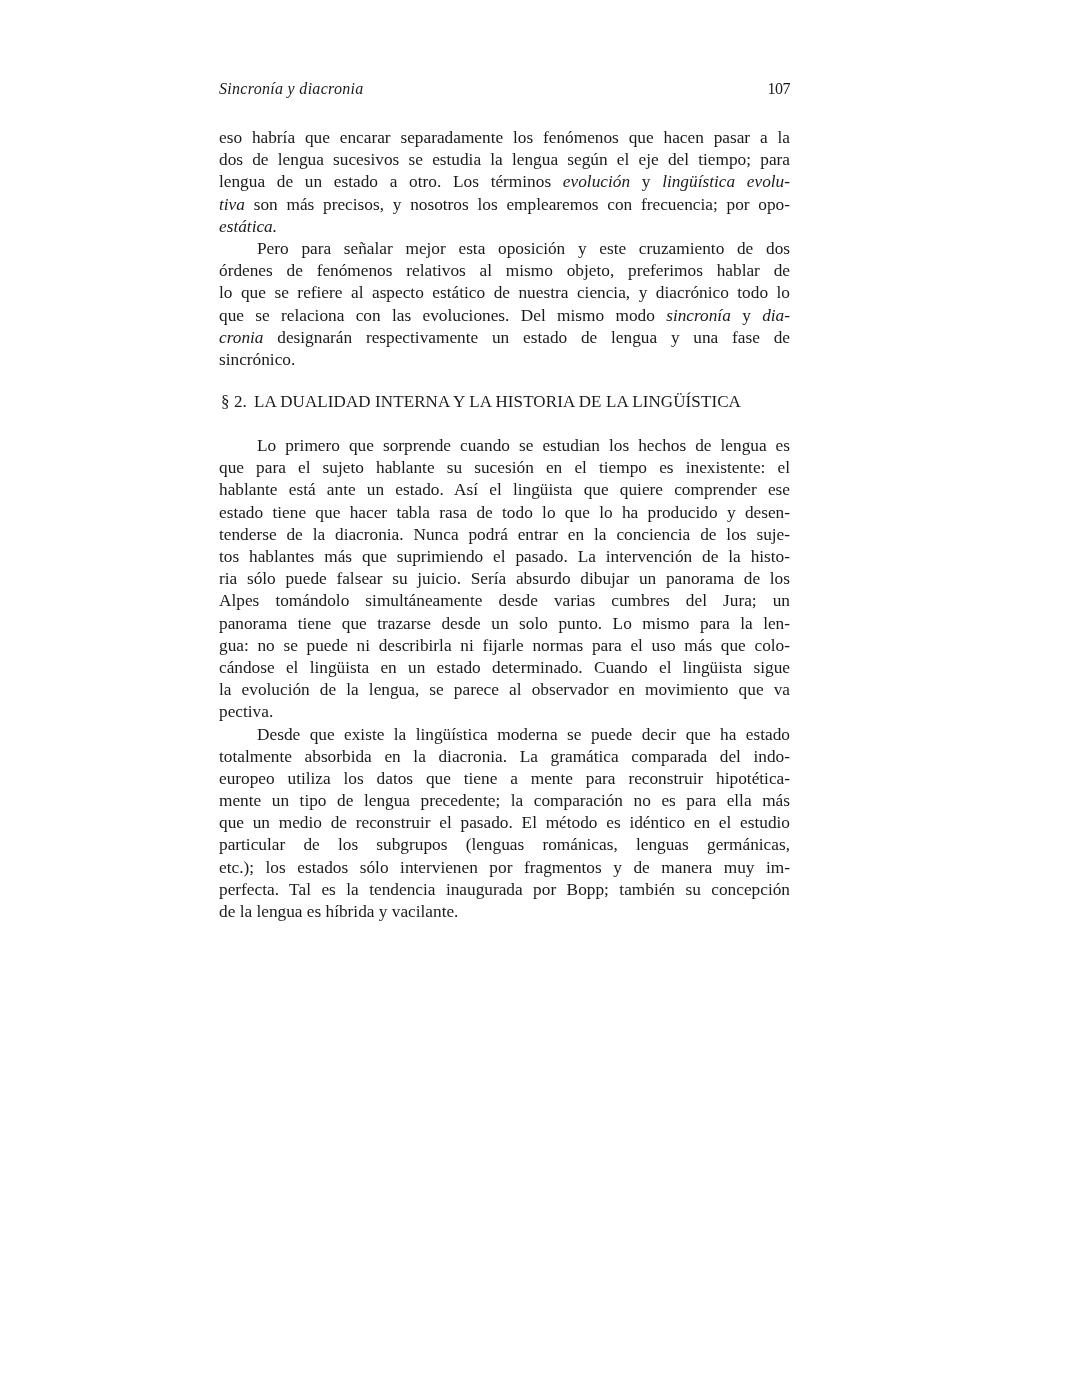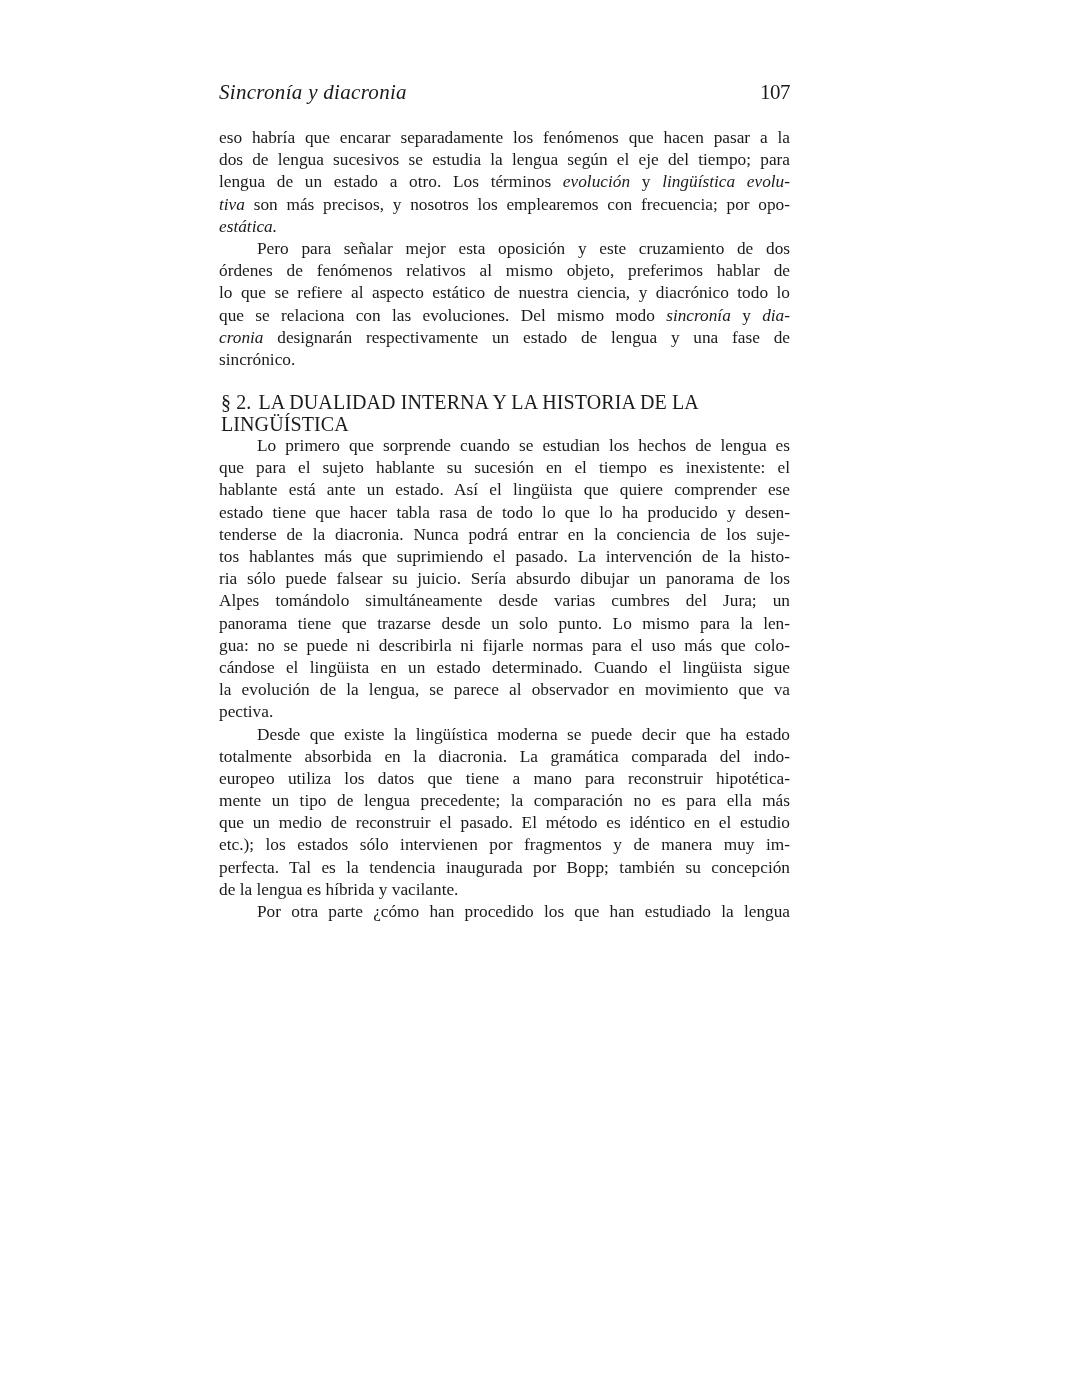--- a/index.html
+++ b/index.html
@@ -1,29 +1,29 @@
 <!DOCTYPE html>
 <html><head>
 <meta charset="utf-8">
 <style>
   html, body { margin: 0; padding: 0; background: #ffffff; }
   body { width: 1080px; height: 1397px; position: relative; overflow: hidden;
          font-family: "Liberation Serif", "DejaVu Serif", serif; color: #1a1a1a; }
   .page { position: absolute; left: 219px; top: 80px; width: 571px; }
-  .running-head { position: relative; height: 28px; font-size: 21px; }
+  .running-head { position: relative; height: 28px; font-size: 16px; }
   .running-title { position: absolute; left: 0; top: 0; font-style: italic; letter-spacing: 0.3px; }
   .page-number { position: absolute; right: 0; top: 0; letter-spacing: -0.5px; }
   .body-text { margin-top: 19px; font-size: 17.3px; line-height: 22.2px; }
   .ln { display: block; text-align: justify; text-align-last: justify; white-space: nowrap; height: 22.2px; }
   .ln.last { text-align-last: left; }
   .ln.indent { padding-left: 38px; }
   .ln > span { white-space: normal; }
   .line-inner { display: block; text-align: justify; text-align-last: justify; }
   .ln.last .line-inner { text-align-last: left; }
-  .section-heading { font-size: 20px; letter-spacing: 0.1px; margin-top: 20px; margin-bottom: 22px; height: 22px; line-height: 22px; padding-left: 2px; }
+  .section-heading { font-size: 17px; letter-spacing: 0.1px; margin-top: 20px; margin-bottom: 22px; height: 22px; line-height: 22px; padding-left: 2px; }
   .section-sign { margin-right: 7px; }
   i { font-style: italic; }
 </style>
 </head>
 <body>
 
 <div class="page">
   <div class="running-head">
     <span class="running-title">Sincronía y diacronia</span>
     <span class="page-number">107</span>
@@ -117,38 +117,36 @@
           </div>
         </div>
         <div>
           <div class="ln indent">
             <span class="line-inner"><span>Desde que existe la lingüística moderna se puede decir que ha estado</span></span>
           </div>
           <div class="ln">
             <span class="line-inner"><span>totalmente absorbida en la diacronia. La gramática comparada del indo-</span></span>
           </div>
           <div class="ln">
-            <span class="line-inner"><span>europeo utiliza los datos que tiene a mano para reconstruir hipotética-</span></span>
+            <span class="line-inner"><span>europeo utiliza los datos que tiene a mente para reconstruir hipotética-</span></span>
           </div>
           <div class="ln">
             <span class="line-inner"><span>mente un tipo de lengua precedente; la comparación no es para ella más</span></span>
           </div>
           <div class="ln">
             <span class="line-inner"><span>que un medio de reconstruir el pasado. El método es idéntico en el estudio</span></span>
+          </div>
+          <div class="ln">
+            <span class="line-inner"><span>particular de los subgrupos (lenguas románicas, lenguas germánicas,</span></span>
           </div>
           <div class="ln">
             <span class="line-inner"><span>etc.); los estados sólo intervienen por fragmentos y de manera muy im-</span></span>
           </div>
           <div class="ln">
             <span class="line-inner"><span>perfecta. Tal es la tendencia inaugurada por Bopp; también su concepción</span></span>
           </div>
           <div class="ln last">
             <span class="line-inner"><span>de la lengua es híbrida y vacilante.</span></span>
           </div>
         </div>
-        <div>
-          <div class="ln indent">
-            <span class="line-inner"><span>Por otra parte ¿cómo han procedido los que han estudiado la lengua</span></span>
-          </div>
-        </div>
       </div>
   </div>
 </div>
 
 </body></html>

